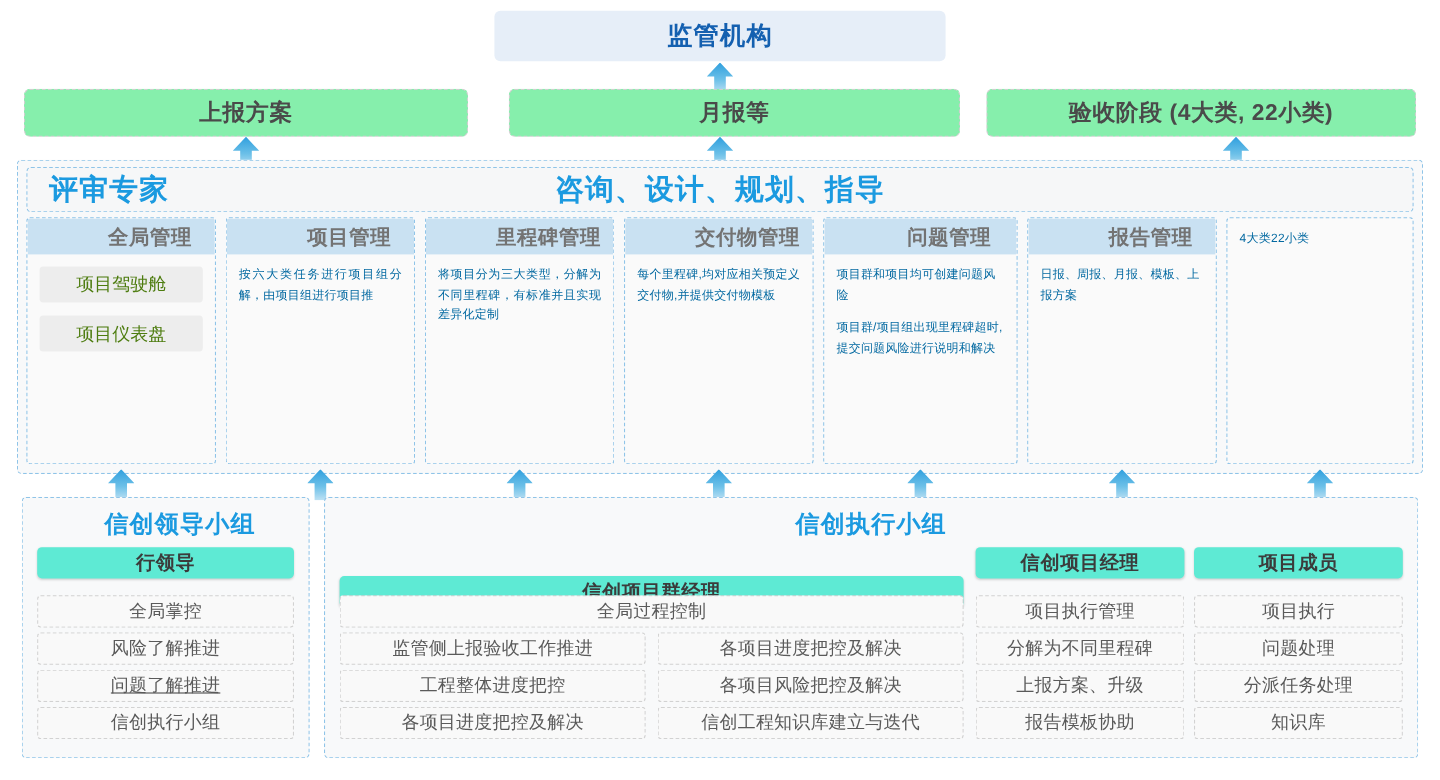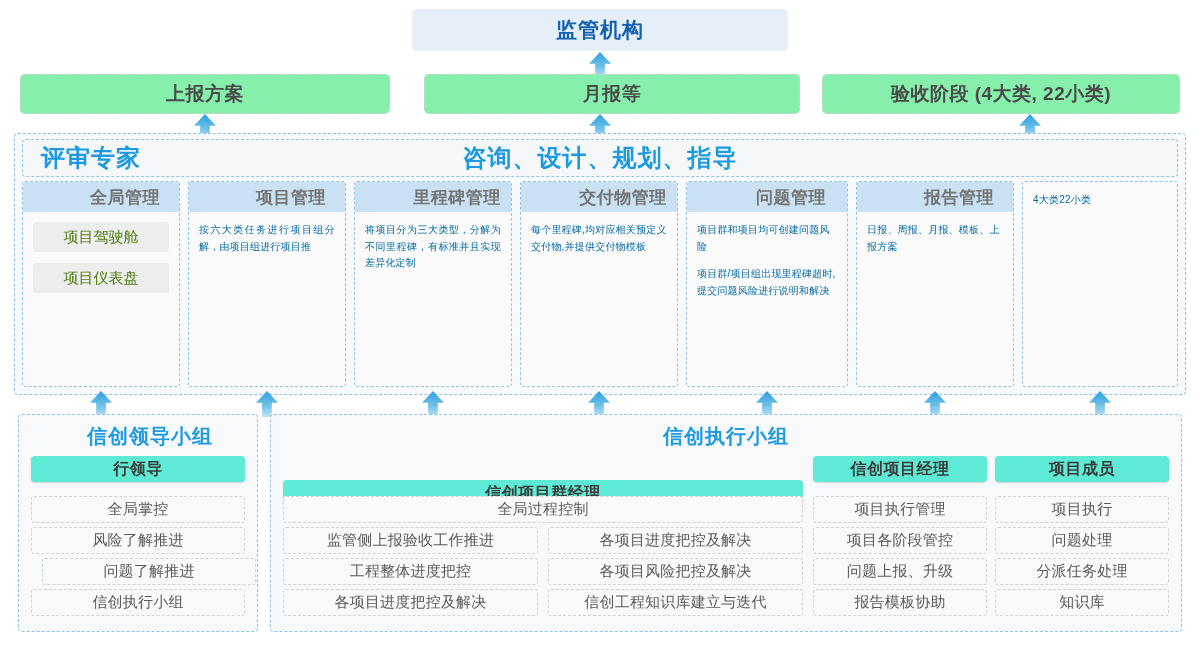--- a/index.html
+++ b/index.html
@@ -211,43 +211,43 @@
   <div class="abs uparrow" style="left:1089px;top:391px;"></div>
 
   <div class="abs blue-dash" style="left:18px;top:414px;width:240px;height:218px;"></div>
 
   <div class="abs grp-title" style="left:18px;top:423px;width:240px;padding-left:24px;">信创领导小组</div>
 
   <div class="abs white-head" style="left:31px;top:456px;width:214px;height:26px;">行领导</div>
 
   <div class="abs gcell" style="left:31px;top:496px;width:214px;height:27px;">全局掌控</div>
   <div class="abs gcell" style="left:31px;top:527px;width:214px;height:27px;">风险了解推进</div>
-  <div class="abs gcell" style="left:42px;top:558px;width:214px;height:27px;">问题了解推进</div>
+  <div class="abs gcell" style="left:31px;top:558px;width:214px;height:27px;text-decoration:underline;">问题了解推进</div>
   <div class="abs gcell" style="left:31px;top:589px;width:214px;height:27px;">信创执行小组</div>
 
   <div class="abs blue-dash" style="left:270px;top:414px;width:912px;height:218px;"></div>
 
   <div class="abs grp-title" style="left:270px;top:423px;width:912px;">信创执行小组</div>
 
   <div class="abs white-head" style="left:283px;top:456px;width:520px;height:26px;margin-top:24px;">信创项目群经理</div>
 
   <div class="abs gcell" style="left:283px;top:496px;width:520px;height:27px;">全局过程控制</div>
 
   <div class="abs gcell" style="left:283px;top:527px;width:255px;height:27px;">监管侧上报验收工作推进</div>
   <div class="abs gcell" style="left:283px;top:558px;width:255px;height:27px;">工程整体进度把控</div>
   <div class="abs gcell" style="left:283px;top:589px;width:255px;height:27px;">各项目进度把控及解决</div>
 
   <div class="abs gcell" style="left:548px;top:527px;width:255px;height:27px;">各项目进度把控及解决</div>
   <div class="abs gcell" style="left:548px;top:558px;width:255px;height:27px;">各项目风险把控及解决</div>
   <div class="abs gcell" style="left:548px;top:589px;width:255px;height:27px;">信创工程知识库建立与迭代</div>
 
   <div class="abs white-head" style="left:813px;top:456px;width:174px;height:26px;">信创项目经理</div>
   <div class="abs gcell" style="left:813px;top:496px;width:174px;height:27px;">项目执行管理</div>
-  <div class="abs gcell" style="left:813px;top:527px;width:174px;height:27px;">项目各阶段管控</div>
-  <div class="abs gcell" style="left:813px;top:558px;width:174px;height:27px;">问题上报、升级</div>
+  <div class="abs gcell" style="left:813px;top:527px;width:174px;height:27px;">分解为不同里程碑</div>
+  <div class="abs gcell" style="left:813px;top:558px;width:174px;height:27px;">上报方案、升级</div>
   <div class="abs gcell" style="left:813px;top:589px;width:174px;height:27px;">报告模板协助</div>
 
   <div class="abs white-head" style="left:995px;top:456px;width:174px;height:26px;">项目成员</div>
   <div class="abs gcell" style="left:995px;top:527px;width:174px;height:27px;">问题处理</div>
   <div class="abs gcell" style="left:995px;top:496px;width:174px;height:27px;">项目执行</div>
   <div class="abs gcell" style="left:995px;top:558px;width:174px;height:27px;">分派任务处理</div>
   <div class="abs gcell" style="left:995px;top:589px;width:174px;height:27px;">知识库</div>
 
 </div>
 

